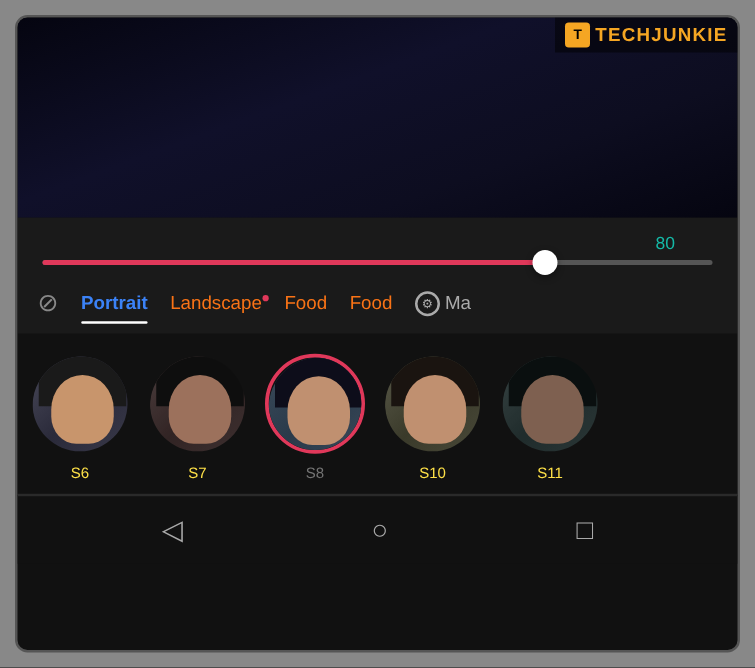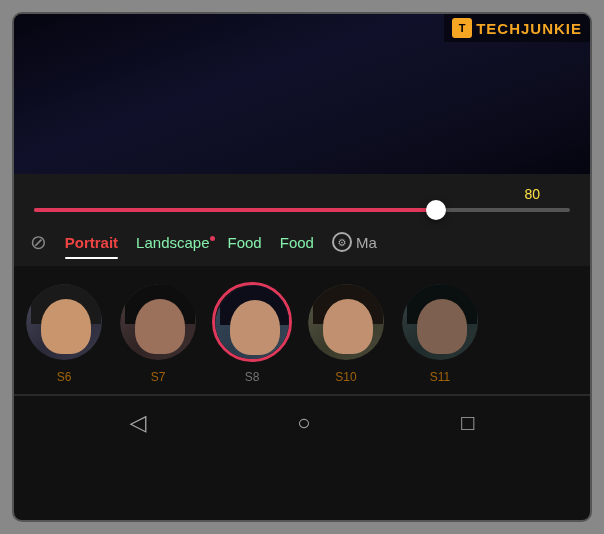--- a/index.html
+++ b/index.html
@@ -66,21 +66,21 @@
     }
 
     
     .slider-section {
       width: 100%;
       padding: 12px 20px 8px;
       background: #1a1a1a;
     }
 
     .slider-value {
-      color: #fde047;
+      color: #14b8a6;
       font-size: 14px;
       text-align: right;
       margin-bottom: 6px;
       padding-right: 30px;
     }
 
     .slider-track {
       width: 100%;
       height: 4px;
       background: #555;
@@ -115,30 +115,30 @@
       width: 100%;
       background: #1a1a1a;
       display: flex;
       align-items: center;
       padding: 10px 16px 4px;
       gap: 18px;
       overflow: hidden;
     }
 
     .tab-item {
-      color: #86efac;
+      color: #f97316;
       font-size: 15px;
       white-space: nowrap;
       cursor: pointer;
       position: relative;
       padding-bottom: 8px;
     }
 
     .tab-item.active {
-      color: #ef4444;
+      color: #3b82f6;
       font-weight: bold;
     }
 
     .tab-item.active::after {
       content: '';
       position: absolute;
       bottom: 0;
       left: 0;
       right: 0;
       height: 2px;
@@ -248,21 +248,21 @@
       left: 50%;
       transform: translateX(-50%);
       width: 50px;
       height: 55px;
       background: #c8956c;
       border-radius: 50% 50% 40% 40%;
     }
 
     .filter-label {
       font-size: 12px;
-      color: #a16207;
+      color: #fde047;
     }
 
     .filter-label.selected-label {
       color: #737373;
     }
 
     
     .nav-bar {
       background: #111;
       display: flex;

